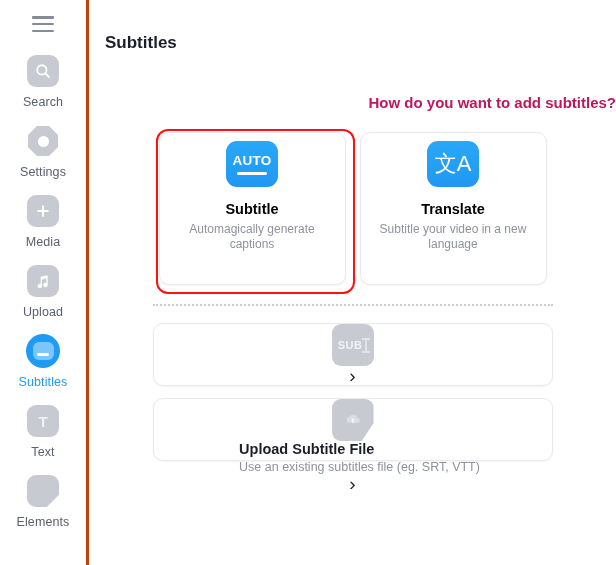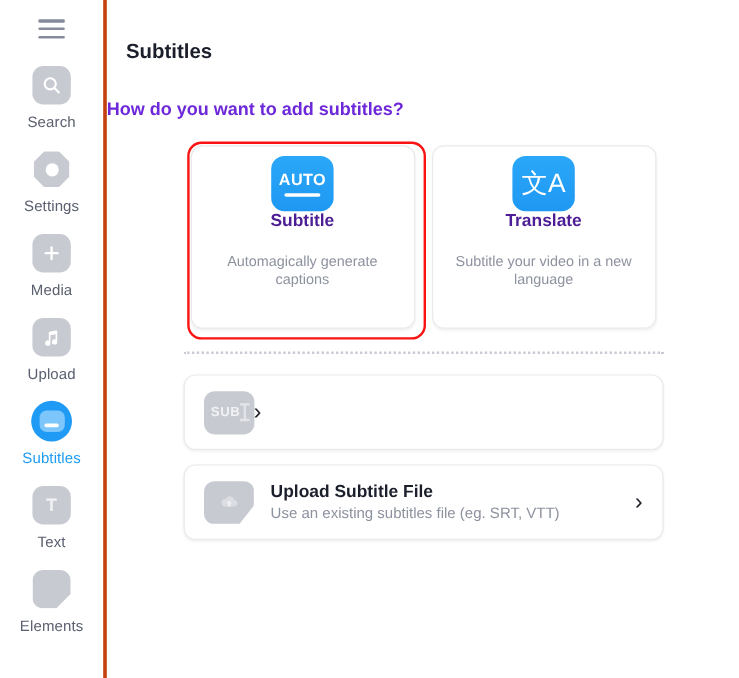--- a/index.html
+++ b/index.html
@@ -72,22 +72,22 @@
   }
   .sub-active .dash { width:12px;height:3px;background:#ffffff;border-radius:2px; }
 
   
   .main { flex: 1; position: relative; padding: 0; }
   .page-title {
     font-size: 17px; font-weight: bold; color: #1b1f2b;
     margin: 33px 0 0 16px;
   }
   .question {
-    text-align: left; font-size: 15px; font-weight: bold;
-    color: #6d28d9; margin-top: 30px;
+    text-align: right; font-size: 15px; font-weight: bold;
+    color: #be185d; margin-top: 41px;
   }
 
   .cards {
     display: flex; gap: 14px; justify-content: center;
     margin-top: 21px;
   }
   .card-wrap { position: relative; }
   .card {
     width: 187px; height: 153px;
     border: 1px solid #e9e9ee;
@@ -104,34 +104,34 @@
   }
   .card-icon {
     width: 52px; height: 46px; border-radius: 11px;
     background: linear-gradient(180deg,#2aa7f8 0%,#1f98f3 100%);
     display:flex; flex-direction:column; align-items:center; justify-content:center;
     color:#fff;
   }
   .auto-txt { font-size: 13.5px; font-weight: bold; letter-spacing:.3px; line-height:1; }
   .auto-bar { width: 30px; height: 2.5px; background:#fff; border-radius:2px; margin-top:5px; }
   .tr-glyph { font-size: 22px; line-height: 1; font-weight: normal; }
-  .card-title { font-size: 14.5px; font-weight: bold; color:#4c1d95; margin-top: 0; text-align: center; }
-  .card-sub { font-size: 12px; color:#8d929f; text-align:center; margin-top: 19px; line-height:1.28; width: 150px; }
+  .card-title { font-size: 14.5px; font-weight: bold; color:#000000; margin-top: 14px; text-align: center; }
+  .card-sub { font-size: 12px; color:#8d929f; text-align:center; margin-top: 5px; line-height:1.28; width: 150px; }
 
   .divider {
     margin: 19px auto 0; width: 400px; height: 0;
     border-top: 2px dotted #c9ccd4;
   }
 
   .rows { margin-top: 17px; display:flex; flex-direction:column; gap: 12px; align-items:center; }
   .row {
     width: 400px; height: 63px;
     border: 1px solid #e9e9ee; border-radius: 10px; background:#fff;
     box-shadow: 0 1px 2px rgba(20,20,40,.05);
-    display:flex; align-items:center; padding: 0 16px; cursor:pointer;
+    display:flex; align-items:center; padding: 0 16px; cursor:pointer;flex-direction:column;
   }
   .row-icon {
     width: 42px; height: 36px; border-radius: 9px; background:#c8cad2;
     display:flex; align-items:center; justify-content:center; flex:0 0 42px;
     color:#fff;
   }
   .row-icon.notch { clip-path: polygon(0 0, 100% 0, 100% 58%, 72% 100%, 0 100%); }
   .sub-label { font-size: 11px; font-weight:bold; letter-spacing:.5px; color:#f1f2f4; }
   .caret { width:2px; height:15px; background:#e3e4e8; margin-left:3px; position:relative; }
   .caret::before,.caret::after{content:"";position:absolute;left:-3px;width:8px;height:2px;background:#e3e4e8;}

